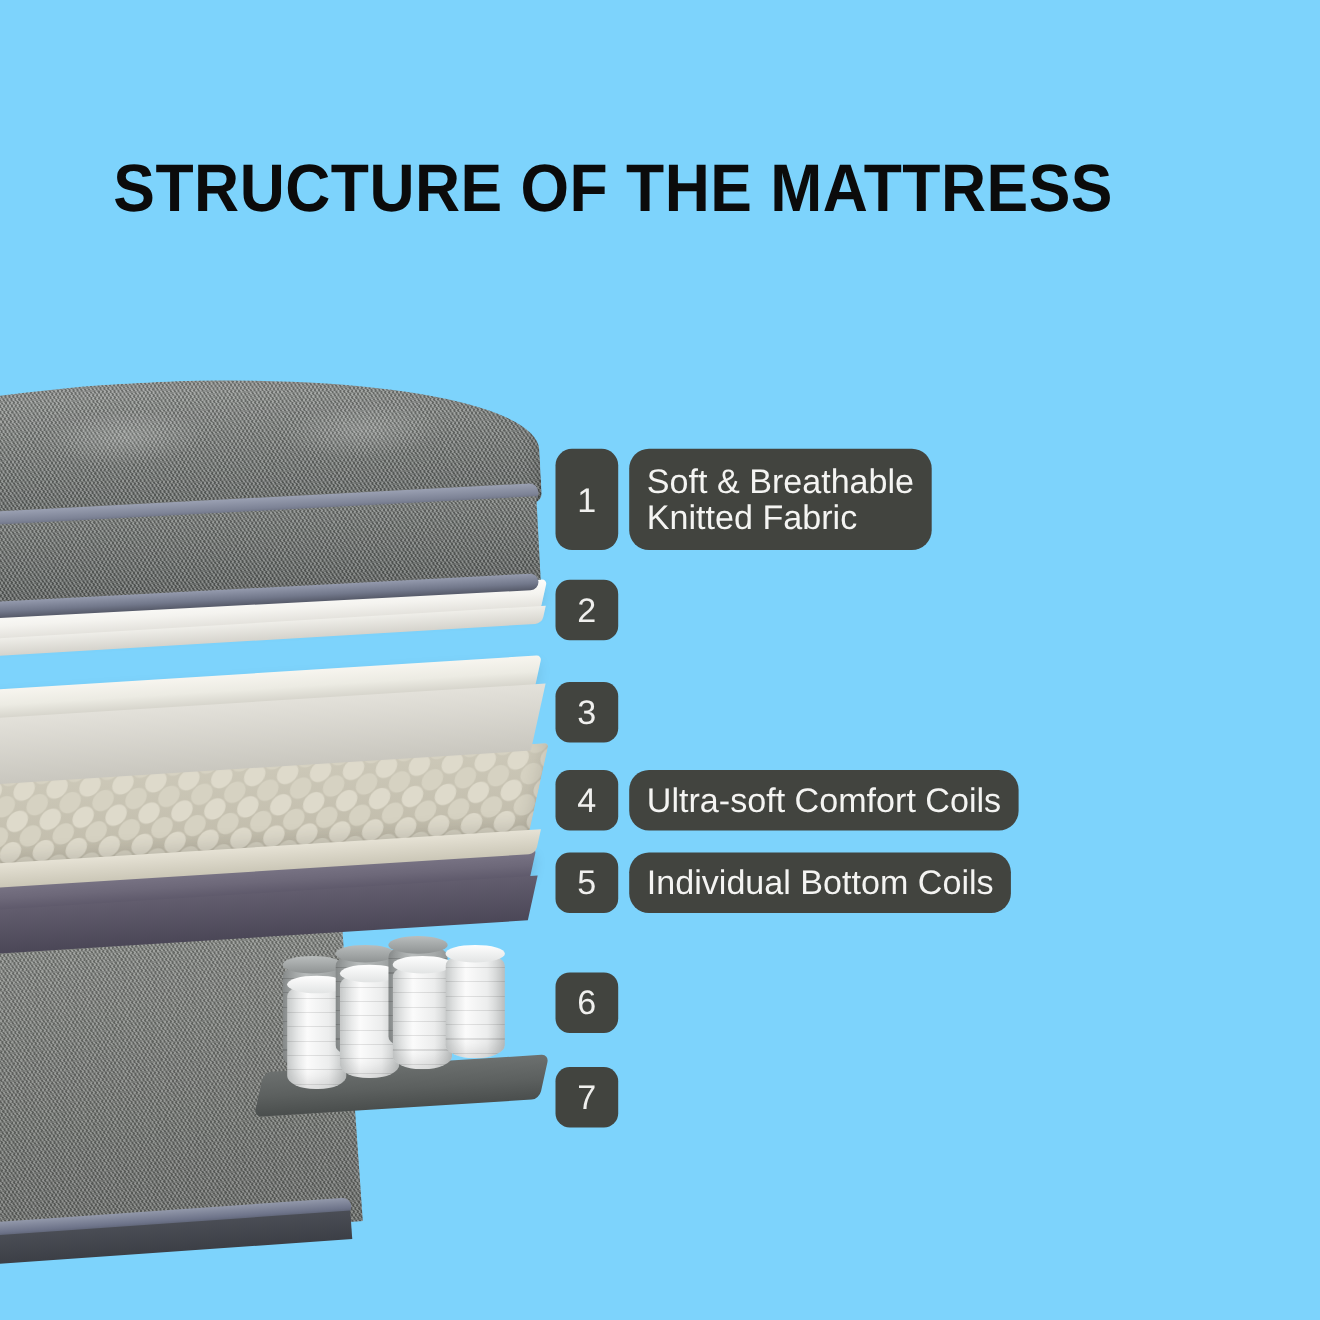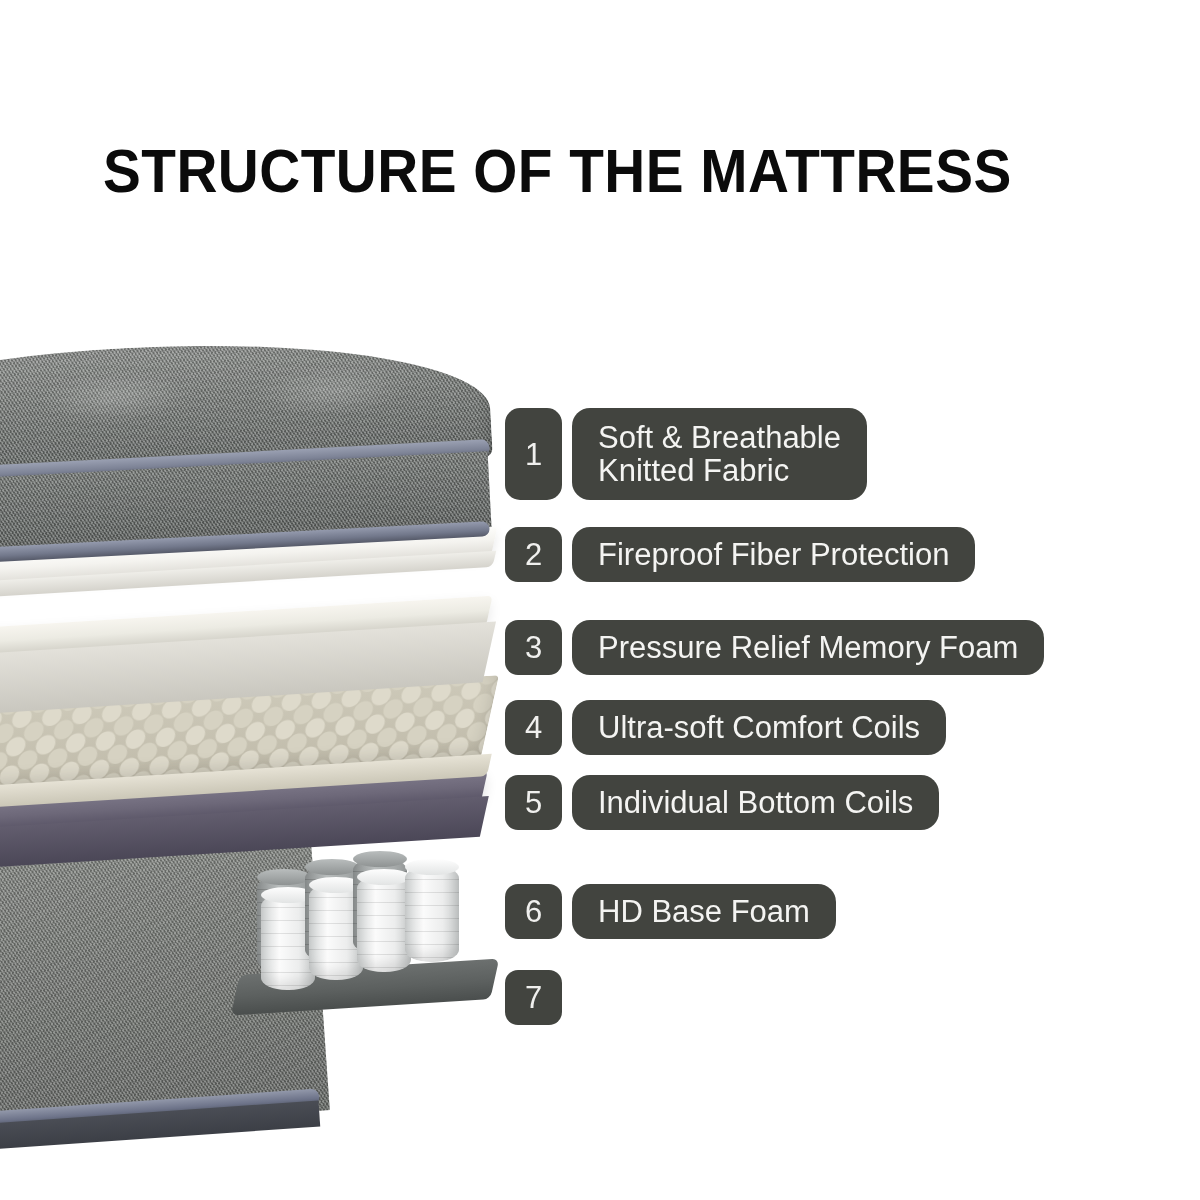--- a/index.html
+++ b/index.html
@@ -2,21 +2,21 @@
 <html><head>
 <meta charset="utf-8">
 <style>
   * { margin:0; padding:0; box-sizing:border-box; }
   html, body {
     width:1200px; height:1200px;
     background:#e7e7e7;
     font-family:"Liberation Sans", sans-serif;
     overflow:hidden;
   }
-  #stage { position:relative; width:1200px; height:1200px; background:#ffffff; }
+  #stage { position:relative; width:1200px; height:1200px; background:#7dd3fc; }
 
   
   #page-title {
     position:absolute; left:103px; top:136px;
     font-family:"Liberation Sans", sans-serif;
     font-weight:700; font-size:61px; letter-spacing:0.5px;
     color:#0b0b0b; white-space:nowrap;
     transform:scaleX(0.93); transform-origin:left center;
   }
 
@@ -172,21 +172,21 @@
   .row { position:absolute; display:flex; align-items:stretch; gap:10px; }
   .num {
     width:57px; flex:0 0 57px;
     background:#42443f; border-radius:13px; color:#f0f0ee;
     display:flex; align-items:center; justify-content:center;
     font-size:31px; font-weight:400; line-height:1;
   }
   .pill {
     background:#42443f; border-radius:18px; color:#f4f4f2;
     display:flex; align-items:center;
-    padding:0 26px; font-size:31px; line-height:1.08;
+    padding:0 16px; font-size:31px; line-height:1.08;
     white-space:pre-line;
   }
   .row.two-line .num { border-radius:15px; }
 </style>
 </head>
 <body>
 
 <div id="stage">
 
   <div id="page-title">STRUCTURE OF THE MATTRESS</div>
@@ -231,41 +231,38 @@
   <div id="labels">
 
     <div class="row two-line" style="left:505px; top:408px; height:92px;">
       <div class="num">1</div>
       <div class="pill">Soft &amp; Breathable
 Knitted Fabric</div>
     </div>
 
     <div class="row" style="left:505px; top:527px; height:55px;">
       <div class="num">2</div>
-      <div class="pill">Fireproof Fiber Protection</div>
     </div>
 
     <div class="row" style="left:505px; top:620px; height:55px;">
       <div class="num">3</div>
-      <div class="pill">Pressure Relief Memory Foam</div>
     </div>
 
     <div class="row" style="left:505px; top:700px; height:55px;">
       <div class="num">4</div>
       <div class="pill">Ultra-soft Comfort Coils</div>
     </div>
 
     <div class="row" style="left:505px; top:775px; height:55px;">
       <div class="num">5</div>
       <div class="pill">Individual Bottom Coils</div>
     </div>
 
     <div class="row" style="left:505px; top:884px; height:55px;">
       <div class="num">6</div>
-      <div class="pill">HD Base Foam</div>
     </div>
 
     <div class="row" style="left:505px; top:970px; height:55px;">
       <div class="num">7</div>
     </div>
 
   </div>
 </div>
 
 </body></html>

